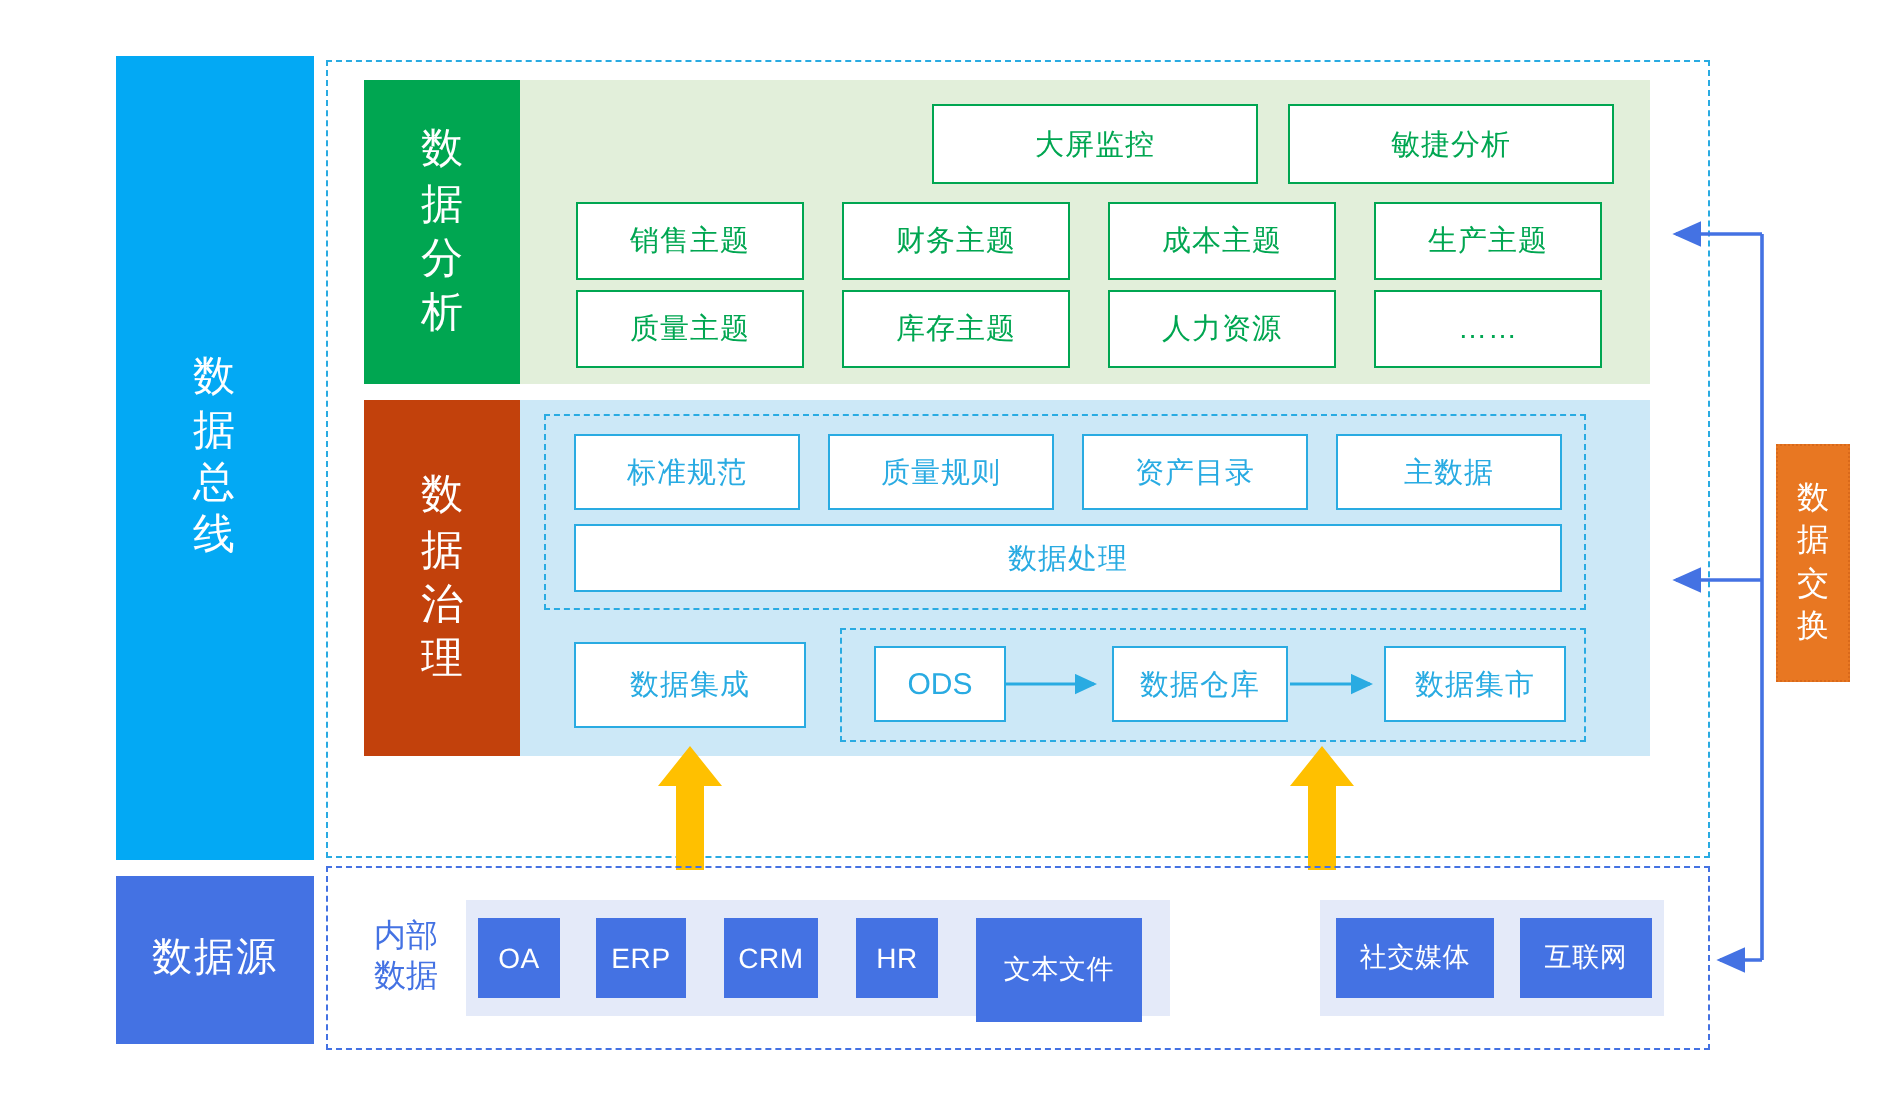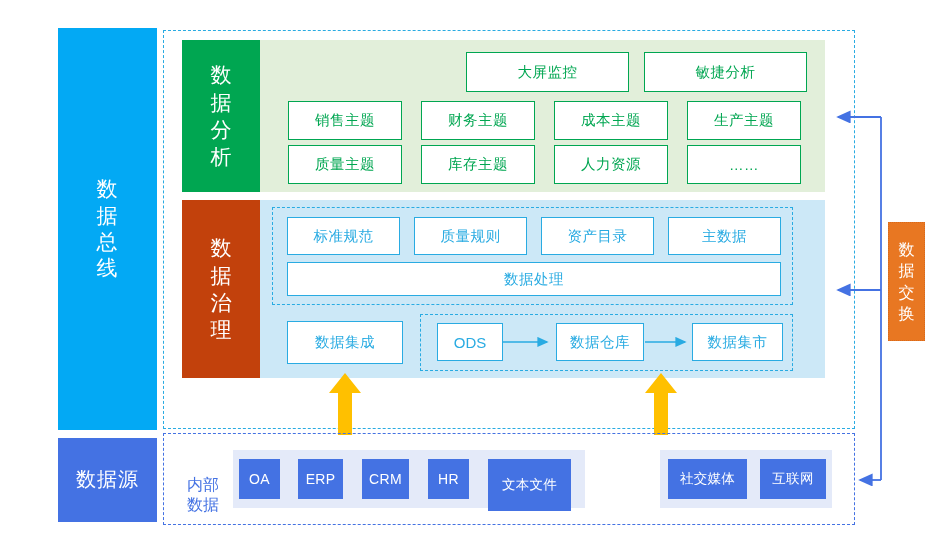--- a/index.html
+++ b/index.html
@@ -86,21 +86,21 @@
   }
   .bbox.ods { font-size: 15px; letter-spacing: 0; }
 
   
   .src-group-bg { background: #E4EAF9; }
   .src-sub-label {
     color: #4472E3;
     font-size: 16px;
     line-height: 1.25;
     text-align: center;
-    display: flex; align-items: center; justify-content: center; margin-top: 16px;
+    display: flex; align-items: center; justify-content: center;
   }
   .src-sub-label .vtext { width: 2.2em; word-break: break-all; }
   .sbox {
     background: #4472E3;
     color: #ffffff;
     display: flex; align-items: center; justify-content: center;
     font-size: 14px;
     letter-spacing: .3px;
   }
   .sbox.cn { font-size: 13.5px; }

